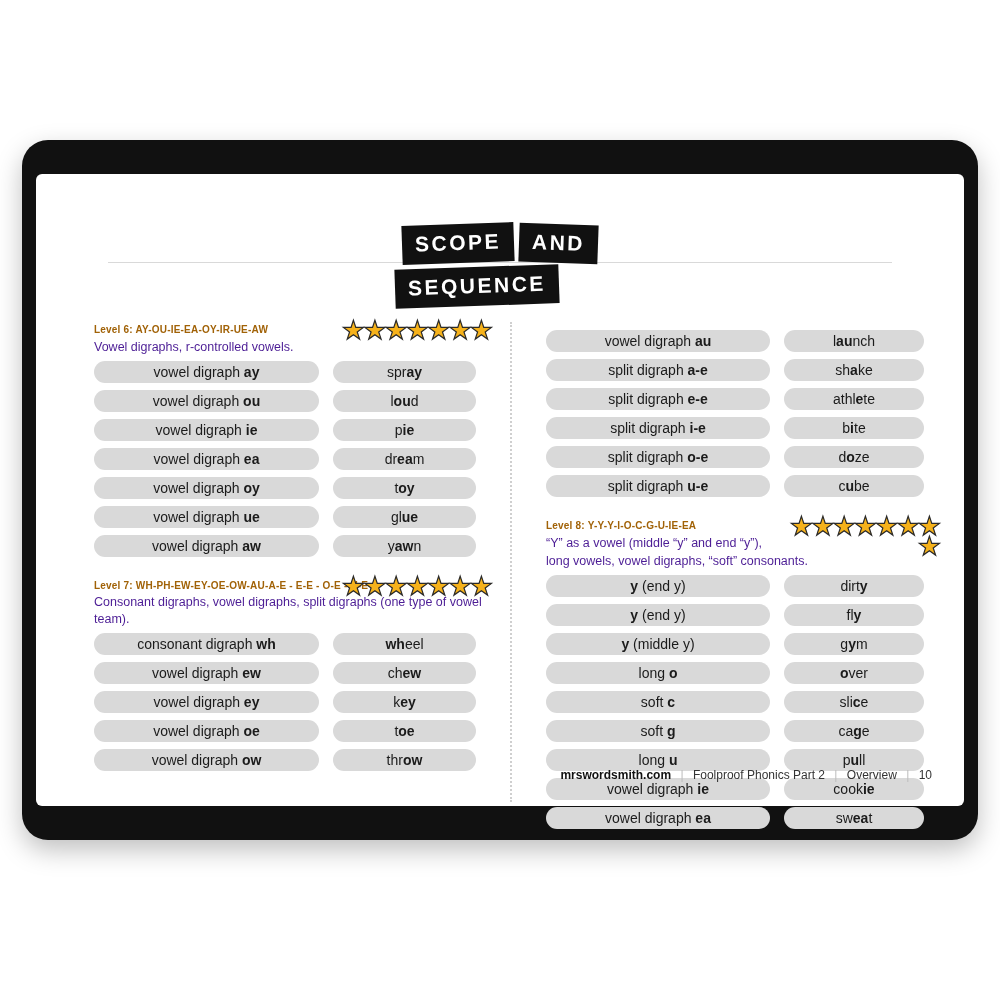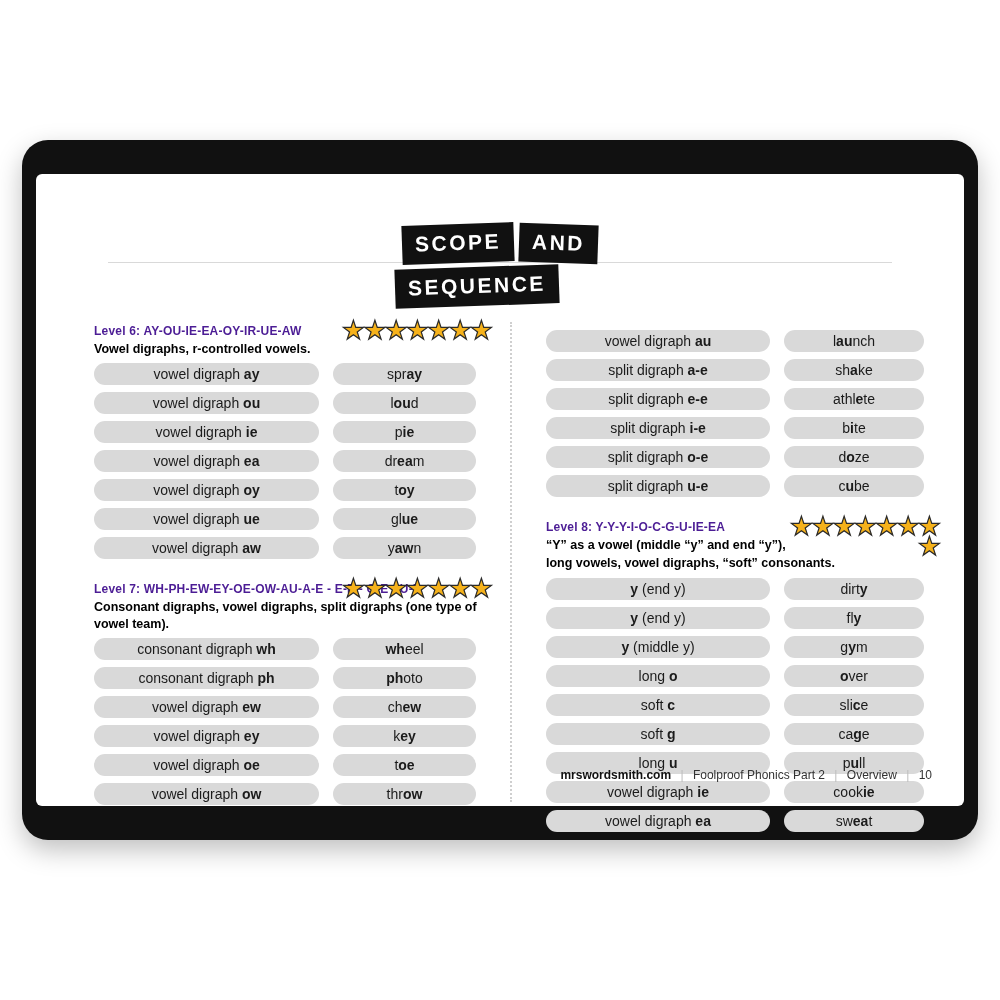--- a/index.html
+++ b/index.html
@@ -35,22 +35,22 @@
   .col{position:absolute;top:150px;}
   .col-left{left:58px;width:400px;}
   .col-right{left:510px;width:396px;}
 
   .divider{
     position:absolute;left:474px;top:148px;width:0;height:480px;
     border-left:2px dotted #cfcfcf;
   }
 
   .level-head{position:relative;margin-bottom:6px;}
-  .level-title{font-size:12px;font-weight:bold;color:#4c1d95;line-height:1.25;letter-spacing:.2px;}
-  .level-sub{font-size:12.5px;color:#000000;line-height:1.3;margin-top:2px;font-weight:bold;}
+  .level-title{font-size:10px;font-weight:bold;color:#a16207;line-height:1.25;letter-spacing:.2px;}
+  .level-sub{font-size:12.5px;color:#4c1d95;line-height:1.3;margin-top:2px;}
 
   .stars{position:absolute;right:2px;top:-4px;width:150px;text-align:right;line-height:0.78;}
   .stars span{font-size:26px;color:#f6b21b;text-shadow:0 0 0 #b97a0b;letter-spacing:-1px;}
   .star{display:inline-block;font-size:27px;color:#f9b233;-webkit-text-stroke:1.2px #2b2b2b;margin-left:-1px;}
 
   .rows{margin-top:6px;}
   .row{display:flex;gap:14px;margin-bottom:7px;}
   .pill{
     background:#d9d9d9;border-radius:14px;height:22px;line-height:22px;
     text-align:center;font-size:14px;color:#1b1b1b;white-space:nowrap;overflow:hidden;
@@ -133,24 +133,20 @@
 
         <div class="level-head">
           <div class="level-title">Level 7: WH-PH-EW-EY-OE-OW-AU-A-E - E-E - O-E - U-E</div>
           <div class="level-sub">Consonant digraphs, vowel digraphs, split digraphs (one type of vowel team).</div>
           <div class="stars" id="stars-l7"><span class="star">★</span><span class="star">★</span><span class="star">★</span><span class="star">★</span><span class="star">★</span><span class="star">★</span><span class="star">★</span></div>
         </div>
         <div class="rows" id="rows-l7">
             <div class="row">
               <div class="pill skill"><span>consonant digraph </span><b>wh</b></div>
               <div class="pill word"><b>wh</b><span>eel</span></div>
-            </div>
-            <div class="row">
-              <div class="pill skill"><span>consonant digraph </span><b>ph</b></div>
-              <div class="pill word"><b>ph</b><span>oto</span></div>
             </div>
             <div class="row">
               <div class="pill skill"><span>vowel digraph </span><b>ew</b></div>
               <div class="pill word"><span>ch</span><b>ew</b></div>
             </div>
             <div class="row">
               <div class="pill skill"><span>vowel digraph </span><b>ey</b></div>
               <div class="pill word"><span>k</span><b>ey</b></div>
             </div>
             <div class="row">

